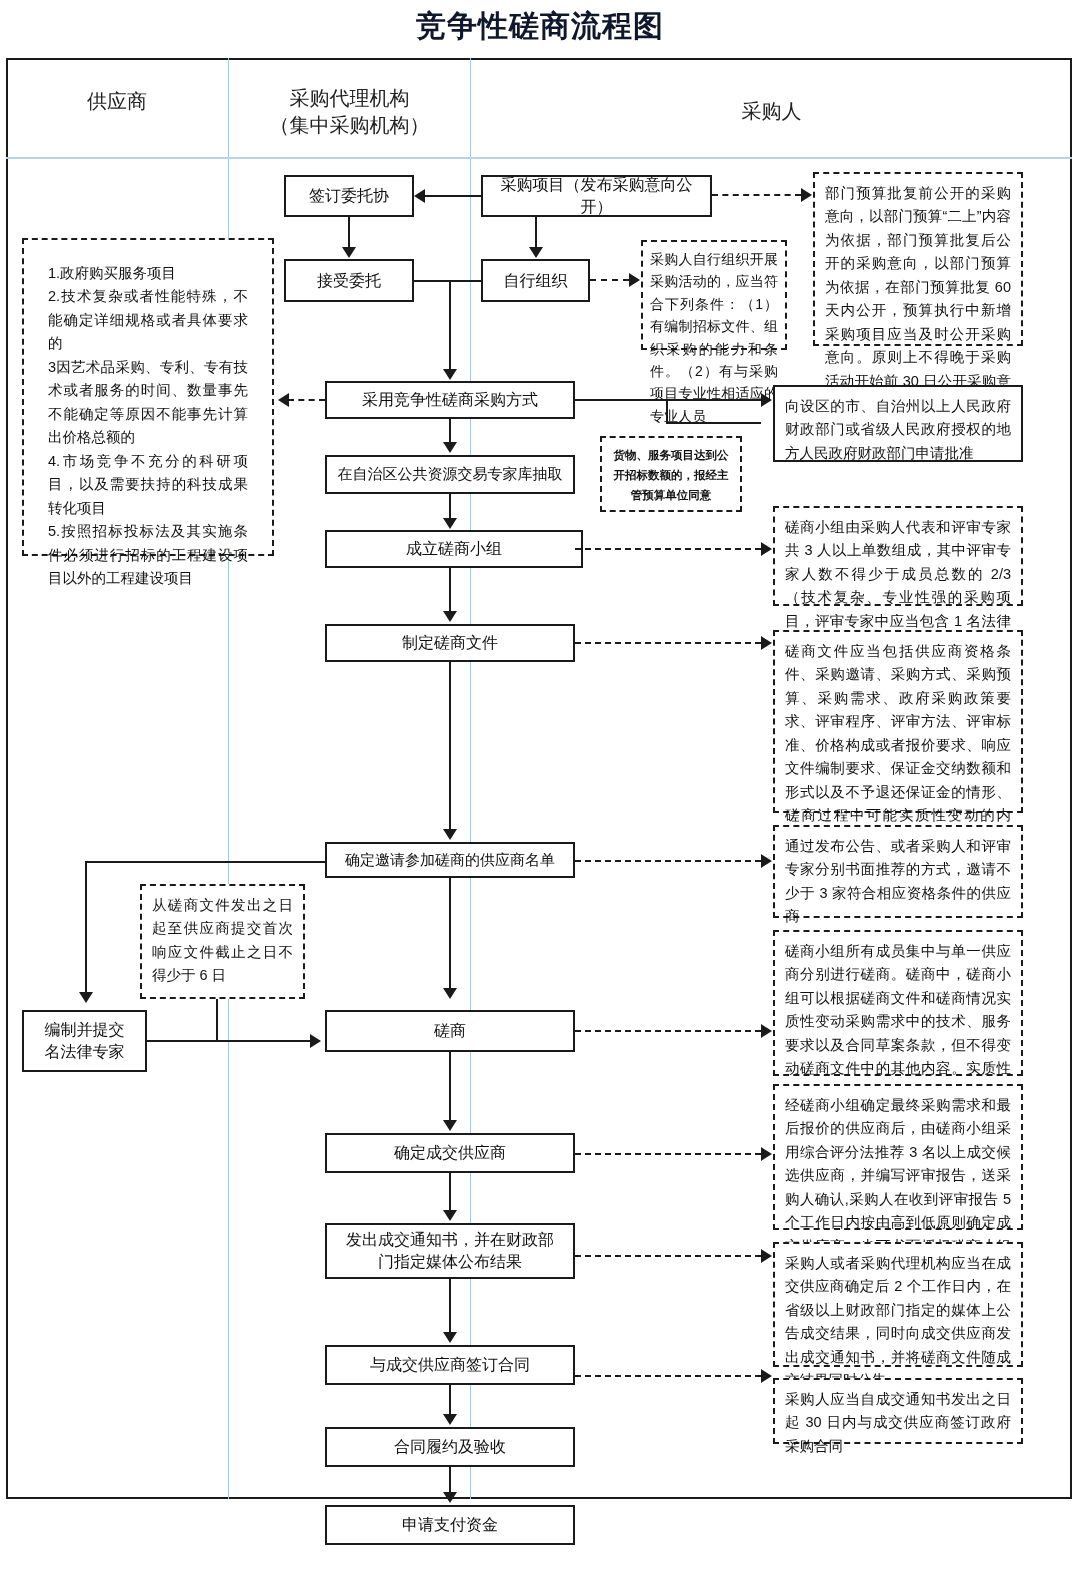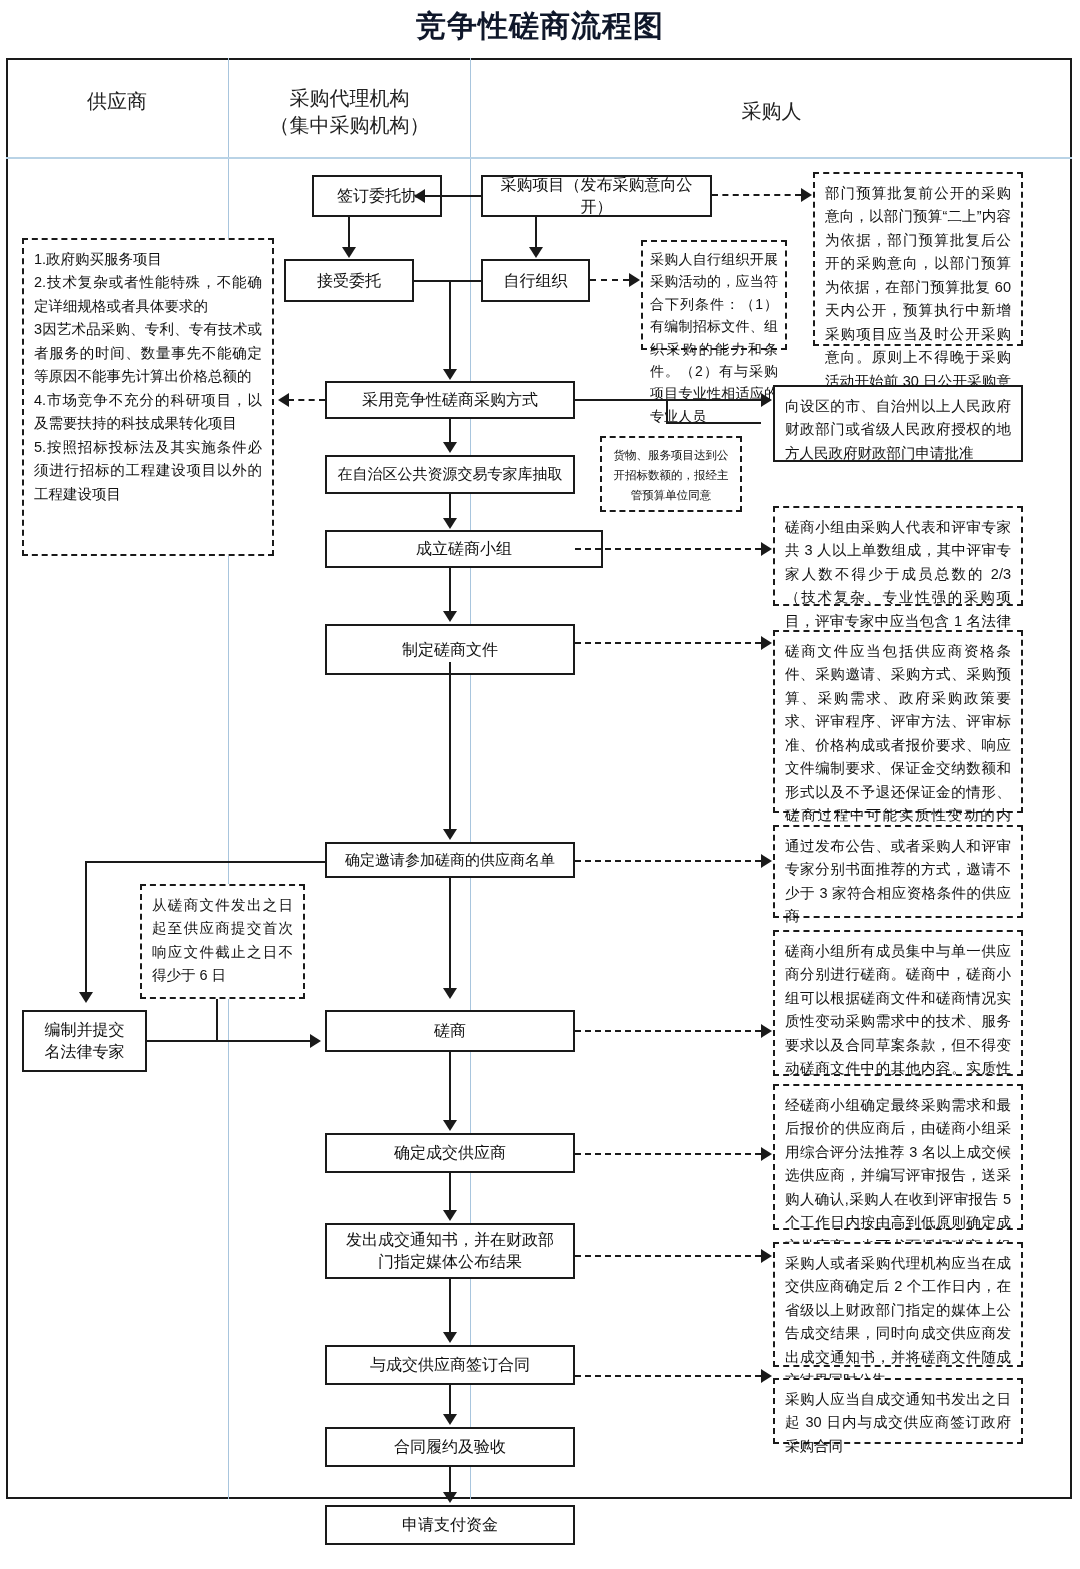--- a/index.html
+++ b/index.html
@@ -25,23 +25,23 @@
   
   .node{position:absolute;box-sizing:border-box;border:2px solid #1a1a1a;background:#fff;
         display:flex;align-items:center;justify-content:center;text-align:center;
         font-size:16px;line-height:1.35;color:#111;padding:2px 6px;}
   .node.small{font-size:15px;}
 
   
   .note{position:absolute;box-sizing:border-box;border:2px dashed #1a1a1a;background:#fff;
         padding:8px 10px;font-size:14.5px;line-height:1.62;color:#111;text-align:justify;}
   .note.tiny{font-size:14px;line-height:1.6;padding:6px 7px;}
-  .note.mid{font-size:11.5px;line-height:1.75;text-align:center;padding:7px 8px;}
+  .note.mid{font-size:11.5px;line-height:1.75;text-align:center;padding:7px 8px;font-weight:bold;}
   .note.solidbox{border:2px solid #1a1a1a;}
-  .note pre{margin:0;font-family:inherit;font-size:inherit;line-height:inherit;white-space:pre-wrap;}
+  .note pre{margin:14px;font-family:inherit;font-size:inherit;line-height:inherit;white-space:pre-wrap;}
 
   
   .ln{position:absolute;background:#1a1a1a;}
   .ln.h{height:2px;}
   .ln.v{width:2px;}
   .dl{position:absolute;}
   .dl.h{height:0;border-top:2px dashed #1a1a1a;}
   .arr{position:absolute;width:0;height:0;}
   .arr.down{border-left:7px solid transparent;border-right:7px solid transparent;border-top:11px solid #1a1a1a;}
   .arr.right{border-top:7px solid transparent;border-bottom:7px solid transparent;border-left:11px solid #1a1a1a;}
@@ -57,31 +57,31 @@
   <div id="frame"></div>
   <div class="lane-div" id="lane-div-1"></div>
   <div class="lane-div" id="lane-div-2"></div>
   <div id="header-rule"></div>
 
   <div class="lane-title" id="lane-title-1">供应商</div>
   <div class="lane-title" id="lane-title-2"><span style="white-space:pre-line">采购代理机构
 （集中采购机构）</span></div>
   <div class="lane-title" id="lane-title-3">采购人</div>
 
-  <div class="node" style="left:284px;top:175px;width:130px;height:42px;margin-left:28px;">签订委托协</div>
+  <div class="node" style="left:284px;top:175px;width:130px;height:42px;">签订委托协</div>
   <div class="node" style="left:481px;top:175px;width:231px;height:42px;">采购项目（发布采购意向公开）</div>
   <div class="node" style="left:284px;top:259px;width:130px;height:43px;text-align:center;">接受委托</div>
   <div class="node" style="left:481px;top:259px;width:109px;height:43px;">自行组织</div>
 
   <div class="node" style="left:325px;top:381px;width:250px;height:38px;">采用竞争性磋商采购方式</div>
   <div class="node" style="left:325px;top:455px;width:250px;height:39px;font-size:15px;">
       <span>在自治区公共资源交易专家库抽取</span>
     </div>
-  <div class="node" style="left:325px;top:530px;width:278px;height:38px;">成立磋商小组</div>
-  <div class="node" style="left:325px;top:624px;width:250px;height:51px;">制定磋商文件</div>
+  <div class="node" style="left:325px;top:530px;width:258px;height:38px;">成立磋商小组</div>
+  <div class="node" style="left:325px;top:624px;width:250px;height:38px;">制定磋商文件</div>
   <div class="node small" style="left:325px;top:842px;width:250px;height:36px;">确定邀请参加磋商的供应商名单</div>
 
   <div class="node" style="left:22px;top:1010px;width:125px;height:62px;">
       <span style="white-space:pre-line">编制并提交
 名法律专家</span>
     </div>
 
   <div class="node" style="left:325px;top:1010px;width:250px;height:42px;">磋商</div>
   <div class="node" style="left:325px;top:1133px;width:250px;height:40px;">确定成交供应商</div>
   <div class="node" style="left:325px;top:1223px;width:250px;height:56px;">

